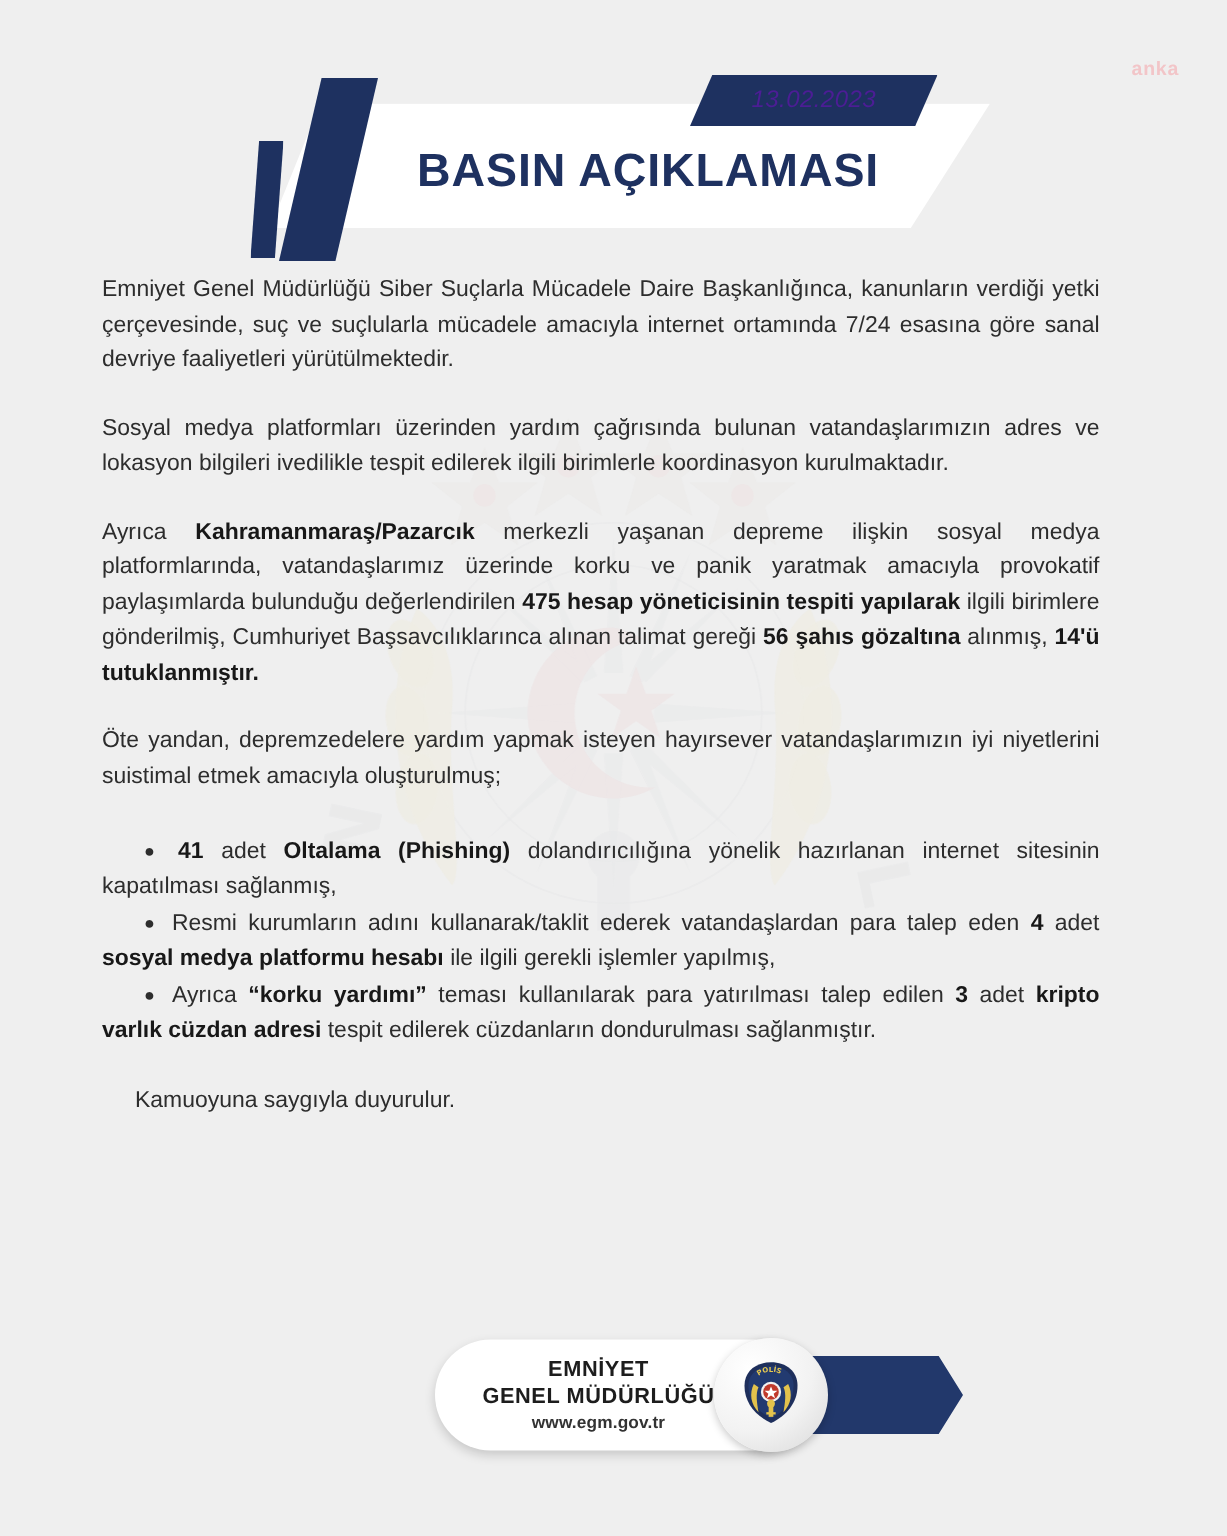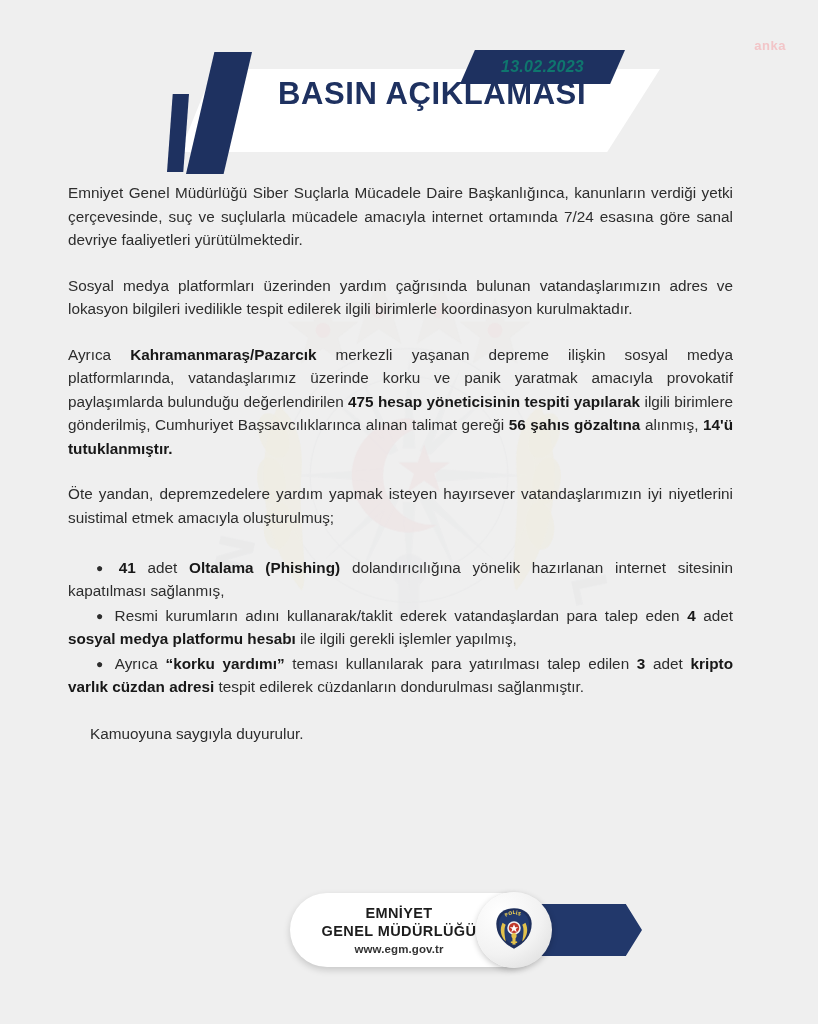--- a/index.html
+++ b/index.html
@@ -70,21 +70,21 @@
     left: 186px;
     top: 4px;
     width: 66px;
     height: 122px;
     -webkit-clip-path: polygon(43% 0, 100% 0, 57% 100%, 0% 100%);
     clip-path: polygon(43% 0, 100% 0, 57% 100%, 0% 100%);
   }
   .header-title {
     position: absolute;
     left: 278px;
-    top: 28px;
+    top: 48px;
     font-size: 31px;
     font-weight: bold;
     letter-spacing: 0.6px;
     color: #1e3160;
     white-space: nowrap;
   }
   .date-badge {
     position: absolute;
     left: 460px;
     top: 2px;
@@ -96,23 +96,23 @@
   }
   .date-badge-text {
     position: absolute;
     left: 460px;
     top: 2px;
     width: 165px;
     height: 34px;
     display: flex;
     align-items: center;
     justify-content: center;
-    color: #0f766e;
+    color: #4c1d95;
     font-size: 16px;
-    font-weight: bold;
+    font-weight: normal;
     font-style: italic;
     letter-spacing: 0.3px;
   }
 
   
   .emblem-watermark {
     position: absolute;
     left: 50%;
     top: 470px;
     transform: translate(-50%, -50%);

